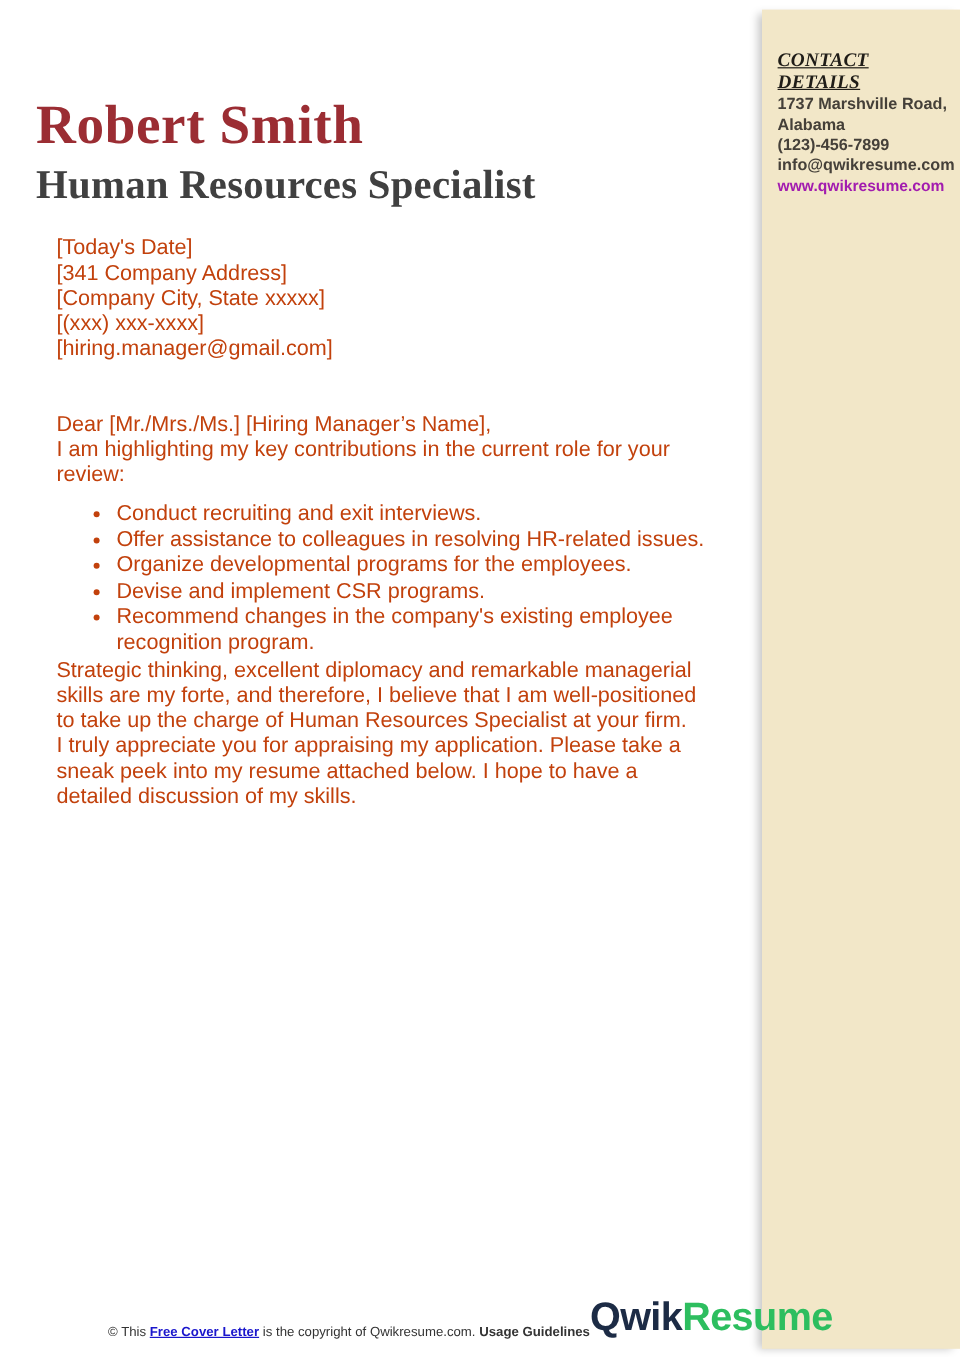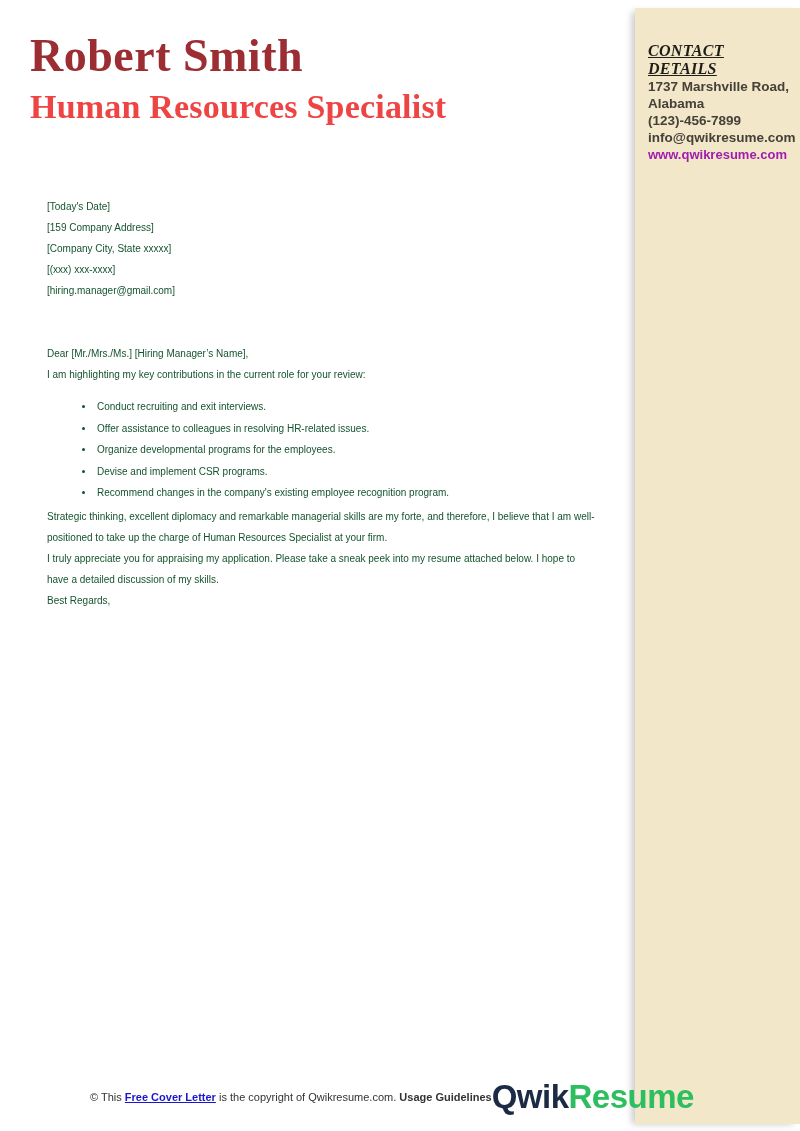--- a/index.html
+++ b/index.html
@@ -21,27 +21,28 @@
     top: 30px;
     width: 560px;
   }
   .name {
     font-family: "Liberation Serif", "DejaVu Serif", serif;
     font-weight: bold;
     font-size: 46px;
     line-height: 1.15;
     color: #9b2d33;
     letter-spacing: 0.5px;
+    margin-top: 48px;
   }
   .job-title {
     font-family: "Liberation Serif", "DejaVu Serif", serif;
     font-weight: bold;
     font-size: 34px;
     line-height: 1.2;
-    color: #ef4444;
+    color: #404040;
     margin-top: 4px;
     letter-spacing: 0.2px;
   }
 
   
   .sidebar {
     position: absolute;
     left: 635px;
     top: 8px;
     width: 165px;
@@ -72,23 +73,23 @@
     font-weight: bold;
     cursor: pointer;
   }
 
   
   .letter {
     position: absolute;
     left: 47px;
     top: 196px;
     width: 548px;
-    font-size: 10px;
+    font-size: 18px;
     line-height: 21px;
-    color: #14532d;
+    color: #c2410c;
   }
   .letter p { margin: 0; }
   .date-line { margin-bottom: 12px; }
   .address-block { margin-bottom: 42px; }
   .salutation { margin-bottom: 10px; }
   .para { margin-bottom: 11px; }
   .bullet-list {
     margin: 11px 0 2px 0;
     padding-left: 48px;
     list-style-type: disc;
@@ -100,21 +101,21 @@
   .para-wide { margin-top: 21px; margin-bottom: 22px; }
   .para-wide2 { margin-bottom: 22px; }
 
   
   .footer {
     position: absolute;
     left: 90px;
     top: 1078px;
     width: 545px;
     display: flex;
-    align-items: center;
+    align-items: flex-end;
     justify-content: space-between;
   }
   .copyright {
     font-size: 11px;
     color: #333333;
     white-space: nowrap;
   }
   .copyright .link {
     color: #1a16cc;
     font-weight: bold;
@@ -149,21 +150,21 @@
     <div class="sidebar-line">Alabama</div>
     <div class="sidebar-line">(123)-456-7899</div>
     <div class="sidebar-line">info@qwikresume.com</div>
     <div class="sidebar-website">www.qwikresume.com</div>
   </div>
 
   <div class="letter">
     <p class="date-line">[Today's Date]</p>
 
     <div class="address-block">
-        <p>[159 Company Address]</p>
+        <p>[341 Company Address]</p>
         <p>[Company City, State xxxxx]</p>
         <p>[(xxx) xxx-xxxx]</p>
         <p>[hiring.manager@gmail.com]</p>
       </div>
 
     <p class="salutation">Dear [Mr./Mrs./Ms.] [Hiring Manager’s Name],</p>
 
 
     <p class="para">I am highlighting my key contributions in the current role for your review:</p>
 
@@ -172,21 +173,20 @@
         <li>Offer assistance to colleagues in resolving HR-related issues.</li>
         <li>Organize developmental programs for the employees.</li>
         <li>Devise and implement CSR programs.</li>
         <li>Recommend changes in the company's existing employee recognition program.</li>
       </ul>
 
     <p class="para-wide">Strategic thinking, excellent diplomacy and remarkable managerial skills are my forte, and therefore, I believe that I am well-positioned to take up the charge of Human Resources Specialist at your firm.</p>
 
     <p class="para-wide2">I truly appreciate you for appraising my application. Please take a sneak peek into my resume attached below. I hope to have a detailed discussion of my skills.</p>
 
-    <p>Best Regards,</p>
   </div>
 
   <div class="footer">
     <div class="copyright">
       <span>©</span>
       <span>This</span>
       <span class="link">Free Cover Letter</span>
       <span>is the copyright of Qwikresume.com.</span>
       <span class="bold">Usage Guidelines</span>
     </div>

